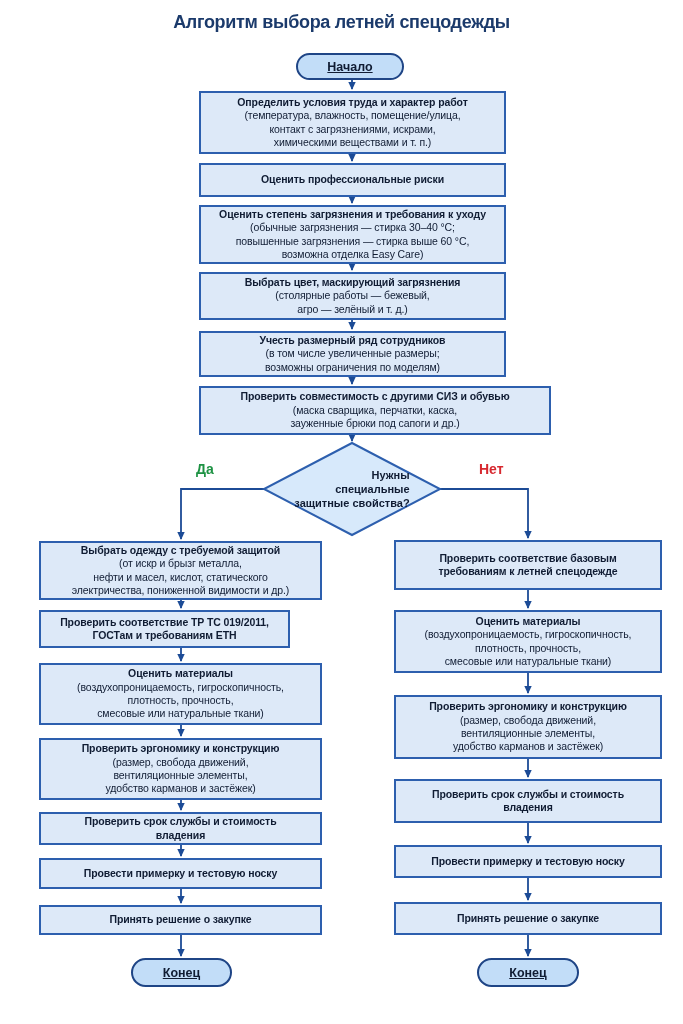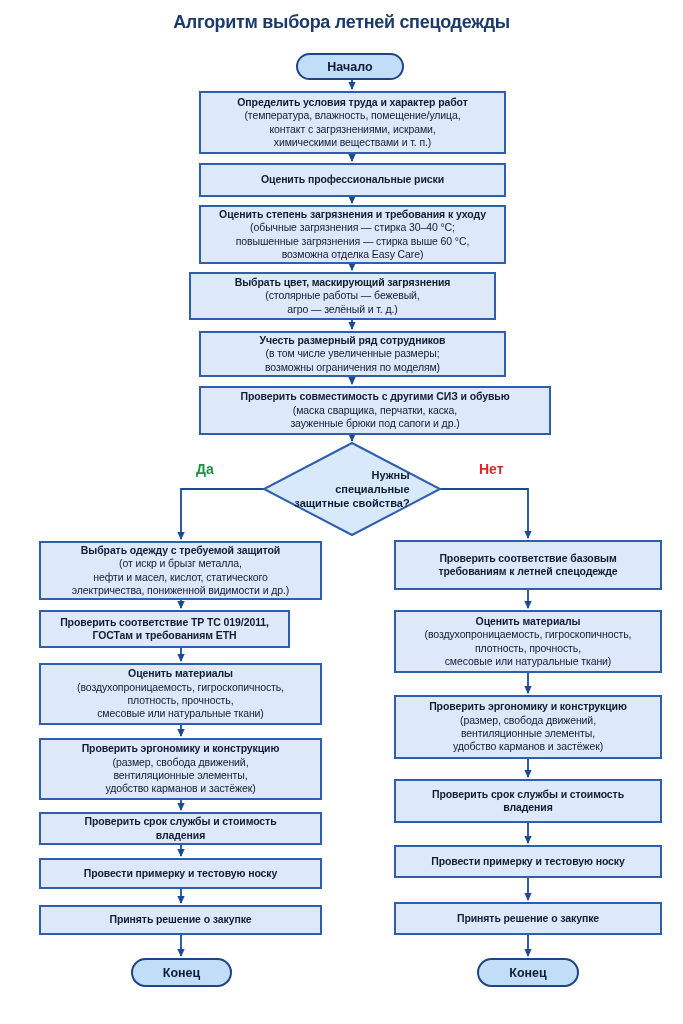--- a/index.html
+++ b/index.html
@@ -28,21 +28,21 @@
     position:absolute;box-sizing:border-box;
     display:flex;flex-direction:column;align-items:center;justify-content:center;
     text-align:center;
   }
   .box{background:var(--node-fill);border:2px solid var(--node-border);padding:12px 4px;}
   .bt{font-weight:bold;font-size:10.5px;line-height:1.28;white-space:pre-line;letter-spacing:-0.1px;}
   .bd{font-size:10.5px;line-height:1.28;white-space:pre-line;letter-spacing:-0.1px;}
   .bd:empty{display:none;}
   .pill{
     background:var(--pill-fill);border:2px solid var(--pill-border);
-    border-radius:15px;font-weight:bold;font-size:12.5px;
+    border-radius:15px;font-weight:bold;font-size:12.5px;text-decoration:underline;
   }
   .decision-text{
     position:absolute;display:flex;align-items:center;justify-content:center;
     text-align:right;font-weight:bold;font-size:11px;line-height:1.3;white-space:pre-line;
   }
   .branch-label{position:absolute;font-weight:bold;font-size:14px;}
   .yes{color:var(--yes);}
   .no{color:var(--no);}
 </style>
 </head>
@@ -97,21 +97,21 @@
   </div>
   <div class="node box" style="left:199px;top:163px;width:307px;height:34px">
     <div class="bt">Оценить профессиональные риски</div>
   </div>
   <div class="node box" style="left:199px;top:205px;width:307px;height:59px">
     <div class="bt">Оценить степень загрязнения и требования к уходу</div>
     <div class="bd">(обычные загрязнения — стирка 30–40 °C;
 повышенные загрязнения — стирка выше 60 °C,
 возможна отделка Easy Care)</div>
   </div>
-  <div class="node box" style="left:189px;top:272px;width:307px;height:48px">
+  <div class="node box" style="left:199px;top:272px;width:307px;height:48px">
     <div class="bt">Выбрать цвет, маскирующий загрязнения</div>
     <div class="bd">(столярные работы — бежевый,
 агро — зелёный и т. д.)</div>
   </div>
   <div class="node box" style="left:199px;top:331px;width:307px;height:46px">
     <div class="bt">Учесть размерный ряд сотрудников</div>
     <div class="bd">(в том числе увеличенные размеры;
 возможны ограничения по моделям)</div>
   </div>
   <div class="node box" style="left:199px;top:386px;width:352px;height:49px">

